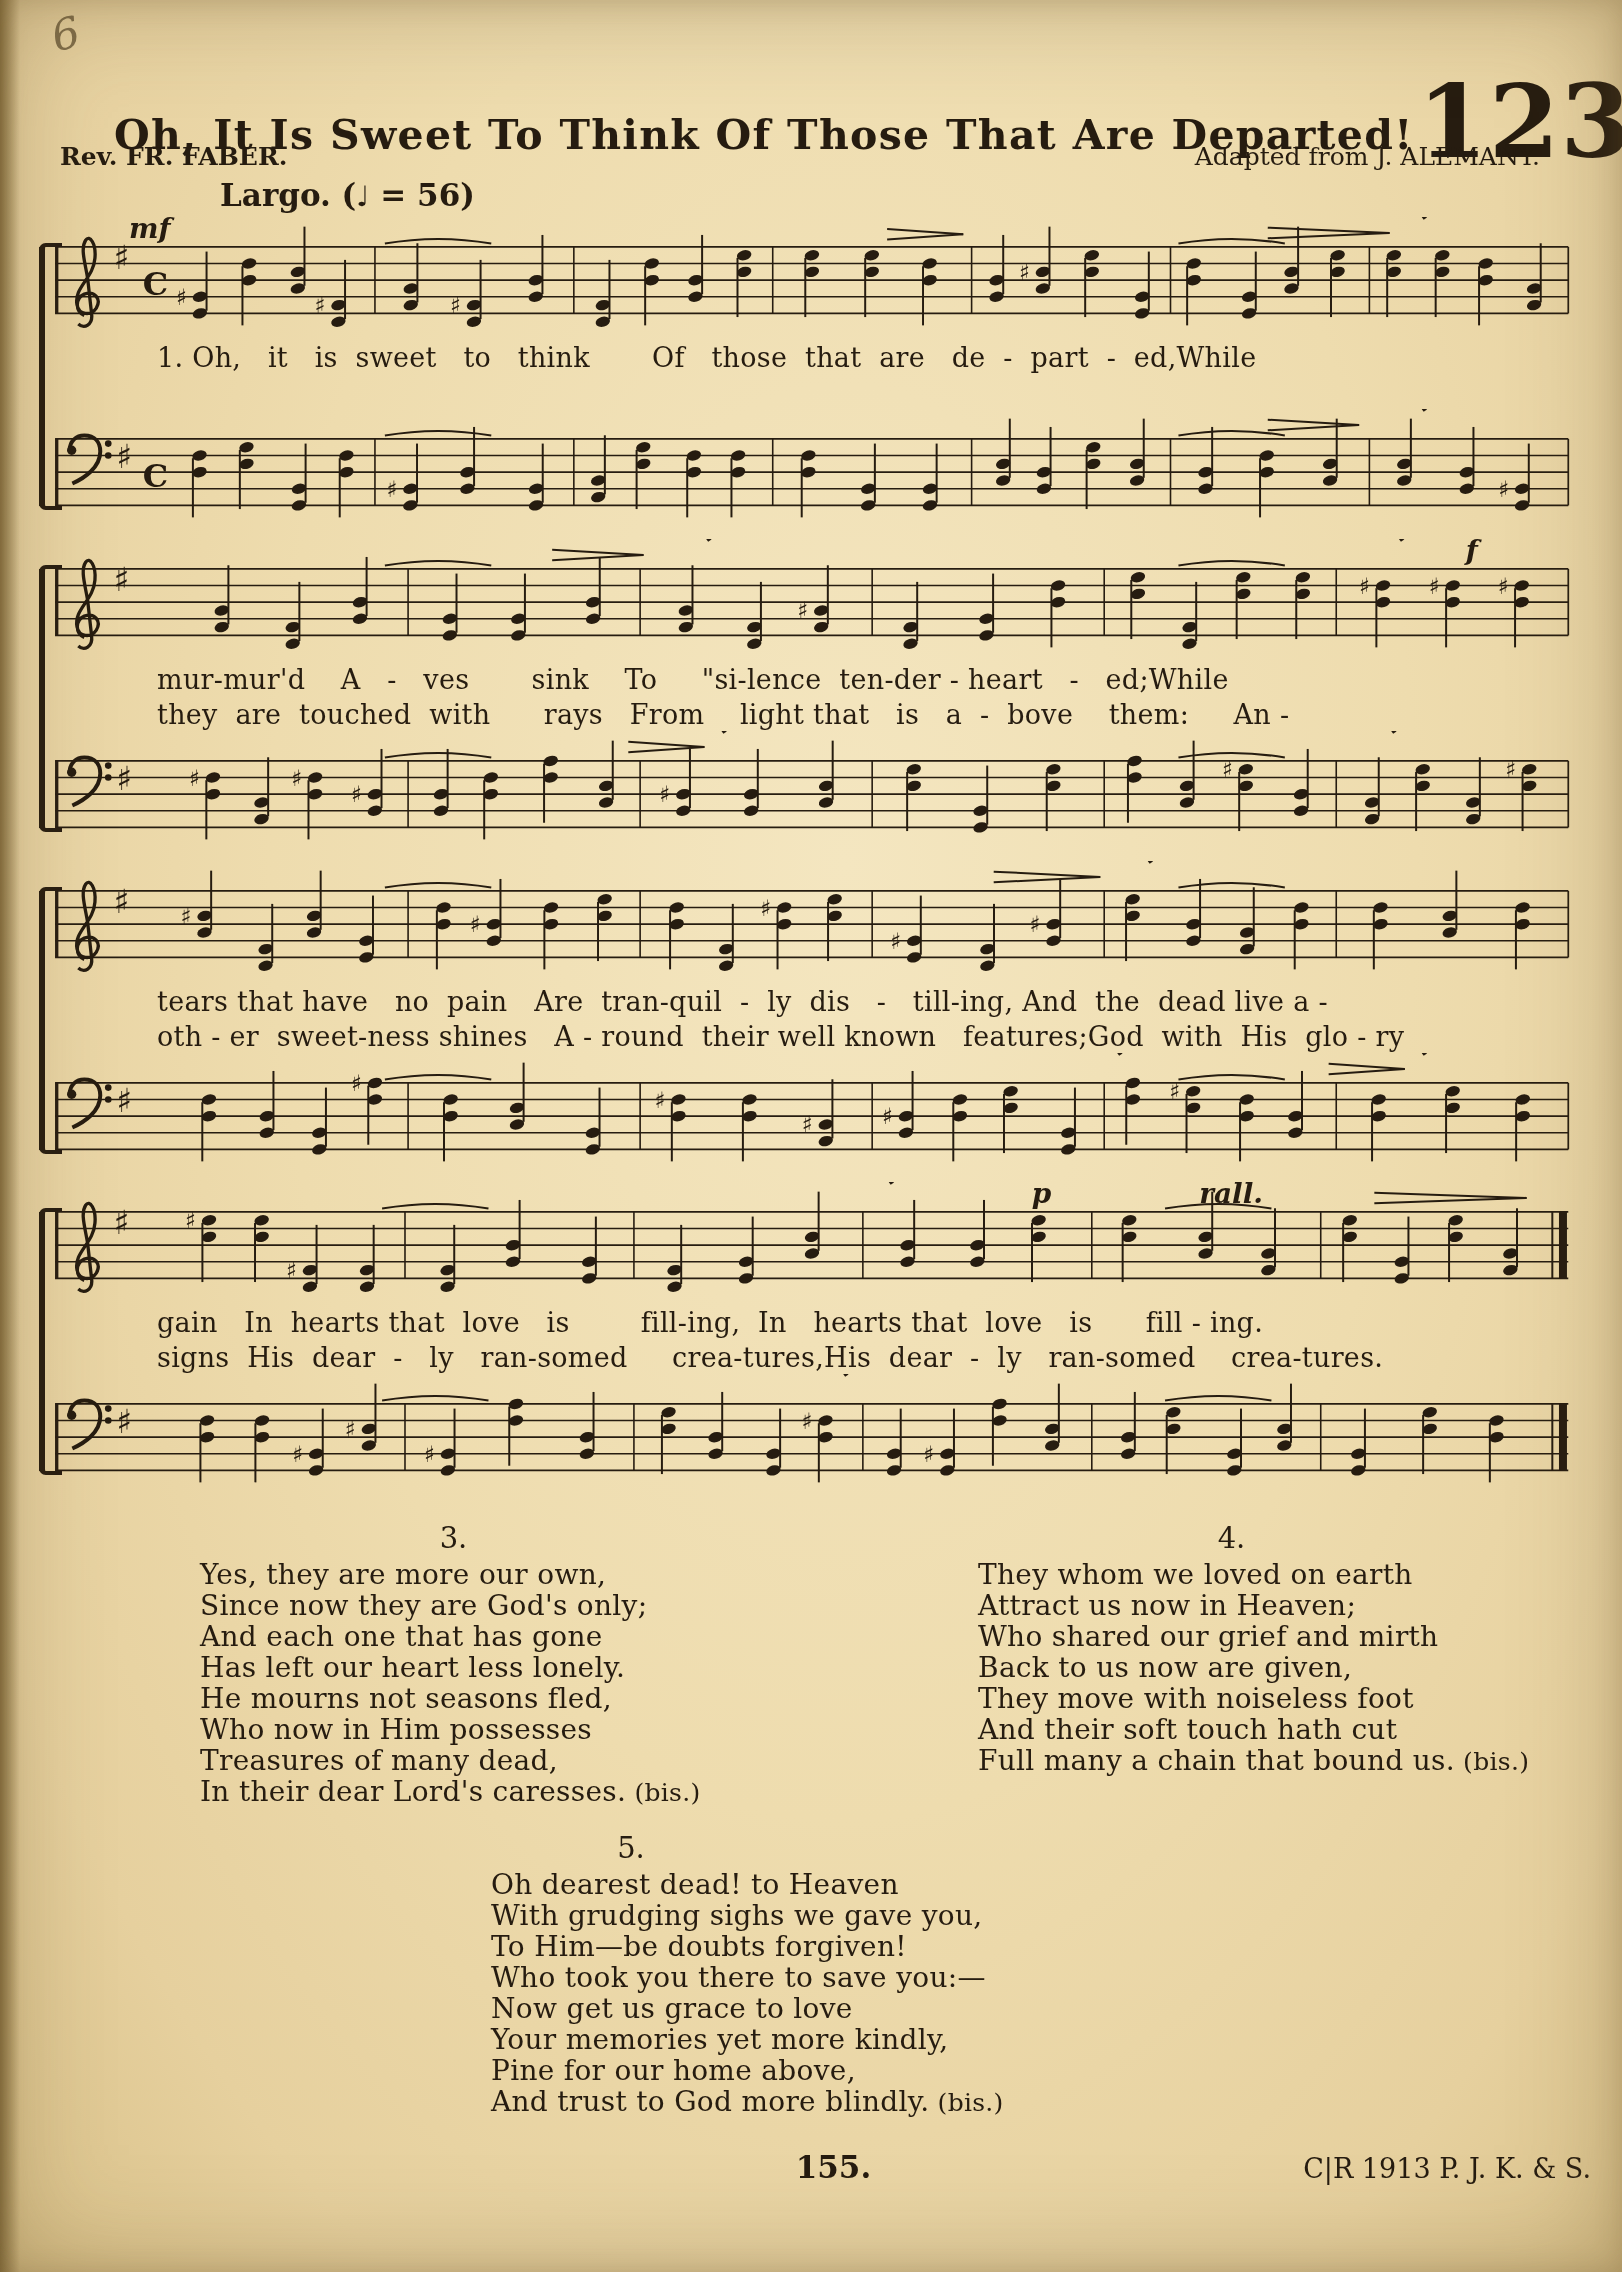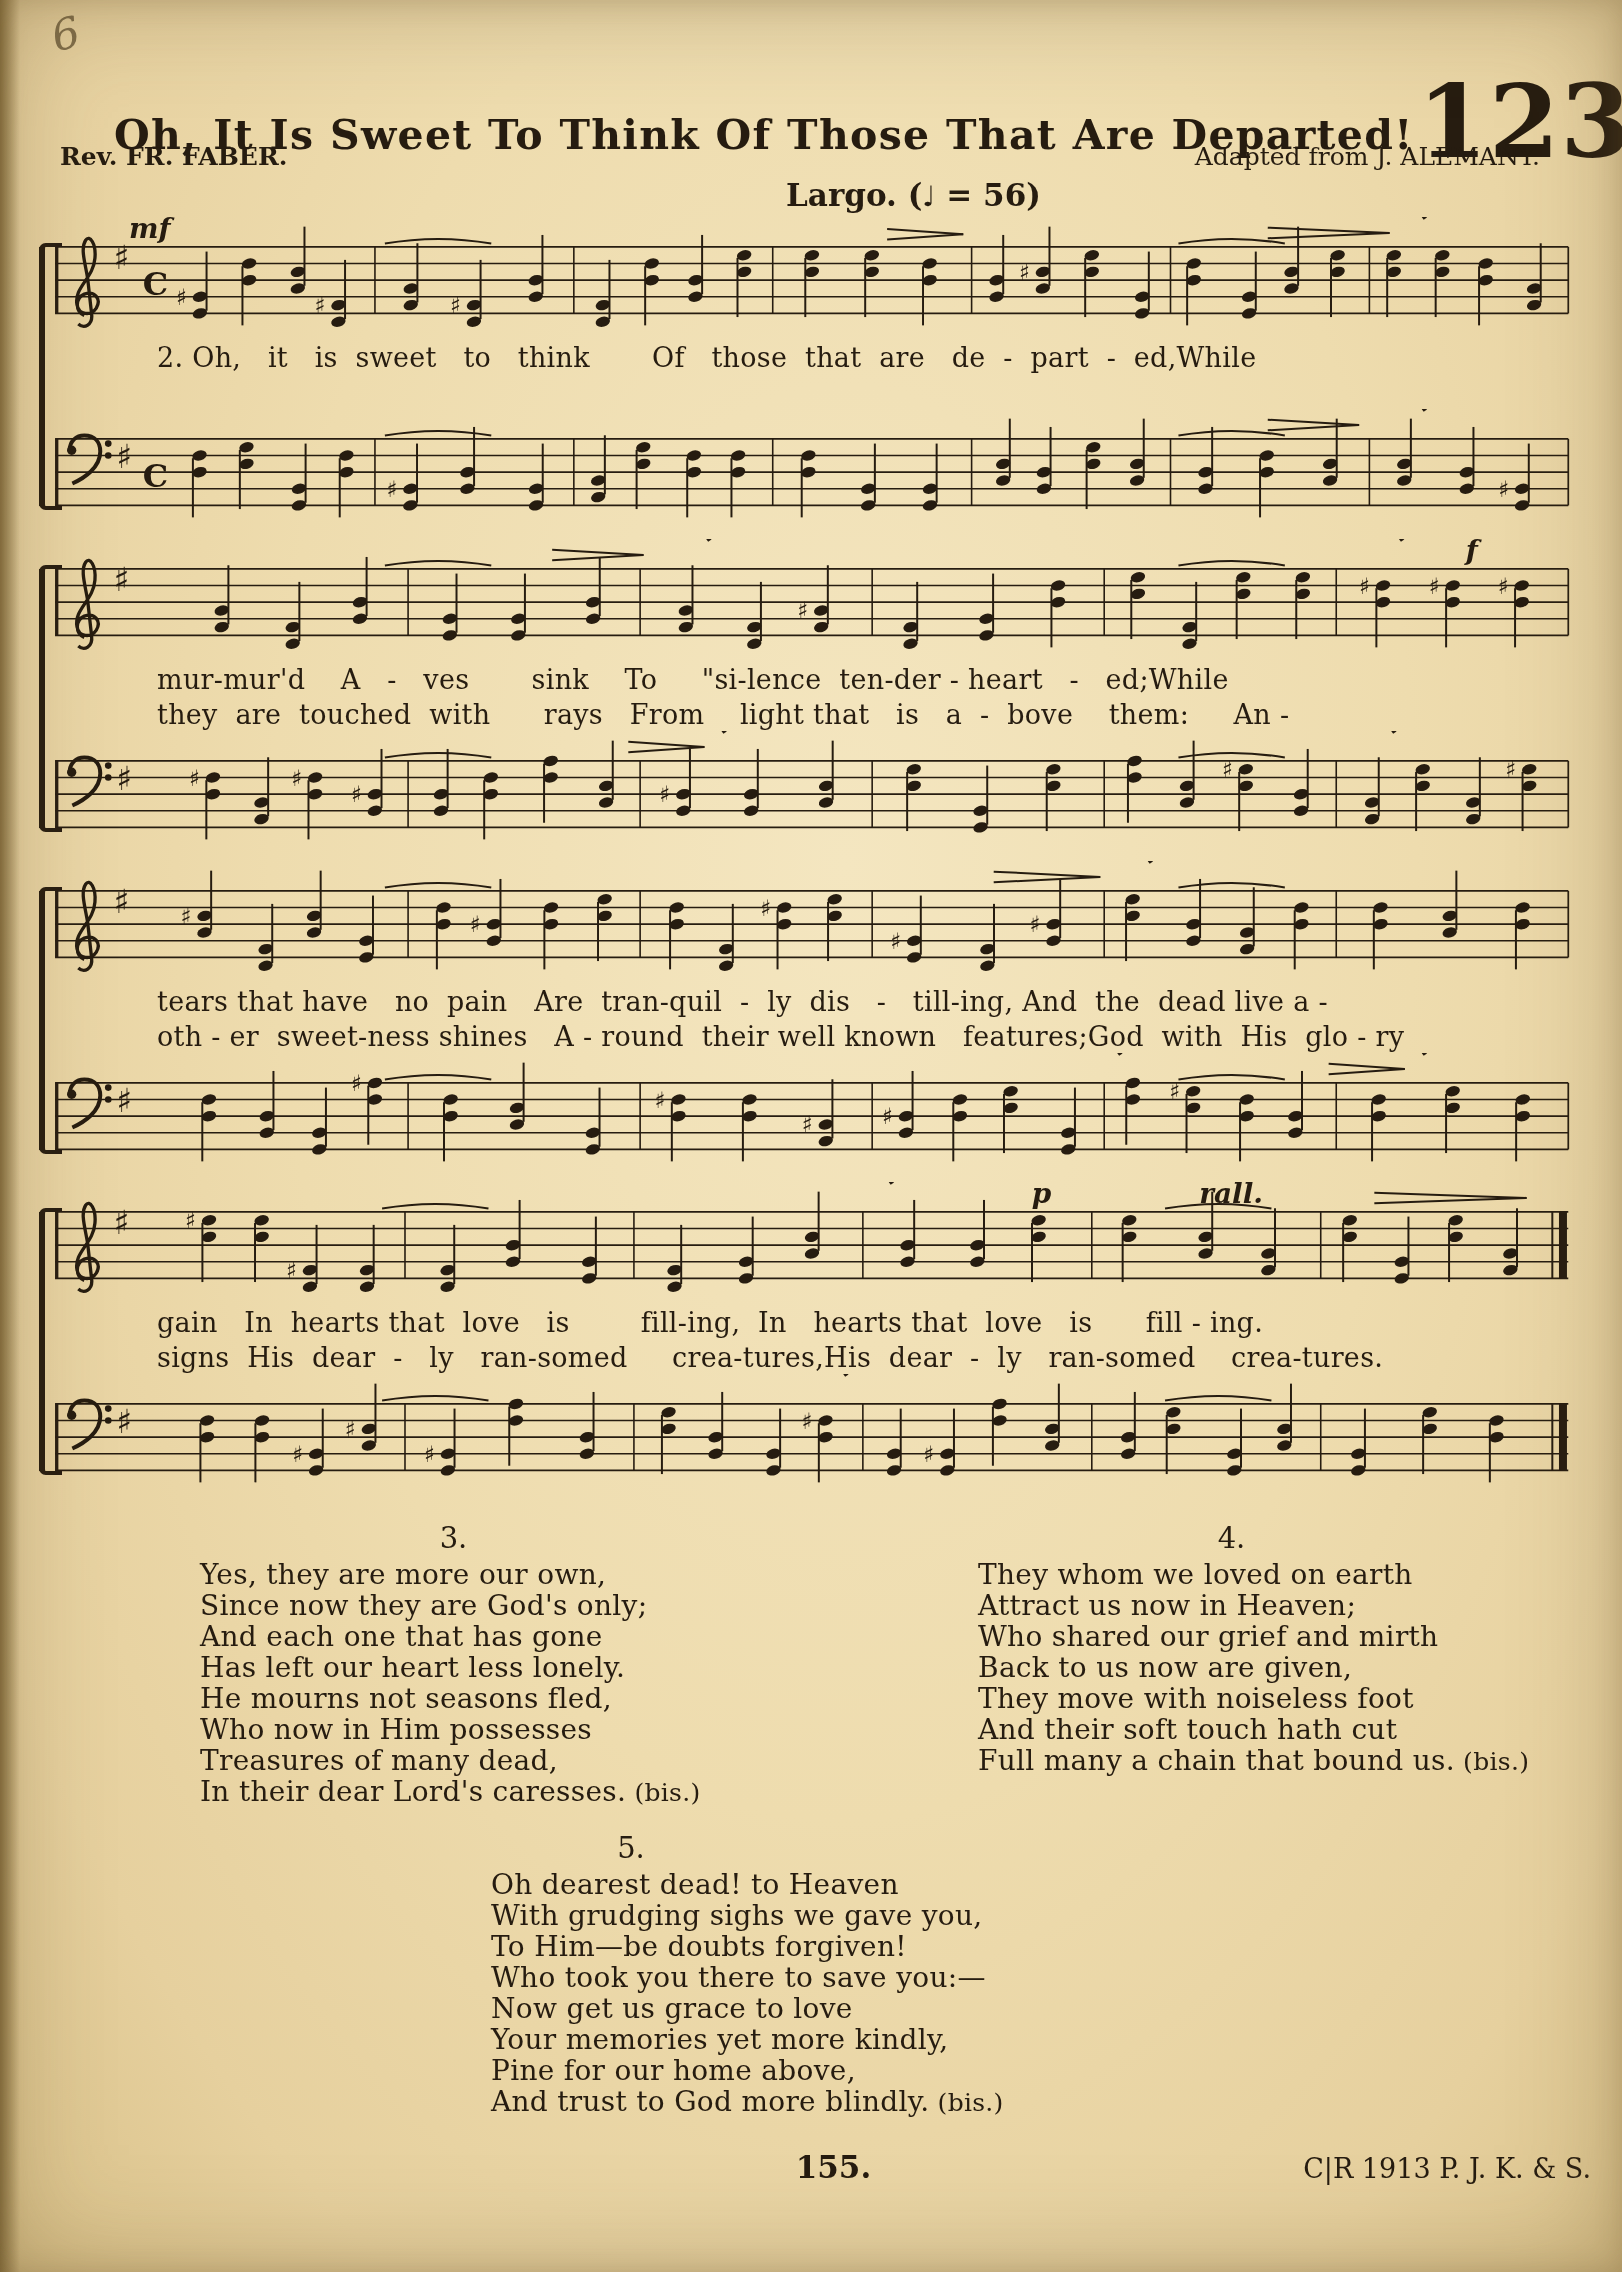--- a/index.html
+++ b/index.html
@@ -24,21 +24,21 @@
   
   .header{padding:92px 16px 0 87px;position:relative;}
   .title-row{display:flex;align-items:flex-start;}
   .title{flex:1;font-size:41px;font-weight:bold;letter-spacing:1.3px;margin:18.7px 0 0 27px;
     white-space:nowrap;}
   .hymn-no{font-size:101px;font-weight:bold;line-height:.85;margin:-13.3px 20px 0 4px;
     letter-spacing:1.3px;}
   .byline-row{display:flex;justify-content:space-between;align-items:flex-end;margin-top:-23px;}
   .author{font-size:25px;font-weight:bold;margin-left:-27px;}
   .adapted{font-size:25px;margin-right:67px;}
-  .tempo{font-size:31px;font-weight:bold;margin:6.7px 0 0 133px;text-align:center;}
+  .tempo{font-size:31px;font-weight:bold;margin:6.7px 0 0 133px;}
   .tempo .glyph{font-family:"DejaVu Sans",sans-serif;font-size:28px;}
   
   .music{margin-top:4px;}
   .system{position:relative;margin:0 0 6.7px 0;}
   .staff{display:block;margin-left:47px;}
   .bracket{position:absolute;left:39px;top:30px;height:259px;width:8px;
     border-left:6px solid #261c10;}
   .bracket::before,.bracket::after{content:"";position:absolute;left:-6px;width:17.4px;height:8px;
     border-left:6px solid #261c10;}
   .bracket::before{top:-4px;border-top:4px solid #261c10;border-top-left-radius:6.7px;}
@@ -184,21 +184,21 @@
           <path d="M504.09999999999997,40 Q584.0999999999999,26 664.0999999999999,40" stroke="#261c10" stroke-width="3" fill="none"></path>
           <path d="M1697.6799999999998,40 Q1777.6799999999998,26 1857.6799999999998,40" stroke="#261c10" stroke-width="3" fill="none"></path>
           <text x="119.08" y="32" fill="#261c10" font-family="DejaVu Serif, serif" font-size="42" font-style="italic" font-weight="bold">mf</text>
           <text x="2061" y="28" fill="#261c10" font-family="DejaVu Serif, serif" font-size="56" font-weight="bold">’</text>
           <line x1="1259.5" y1="18" x2="1374" y2="26" stroke="#261c10" stroke-width="3"></line>
           <line x1="1259.5" y1="34" x2="1374" y2="26" stroke="#261c10" stroke-width="3"></line>
           <line x1="1832" y1="16" x2="2015.2" y2="24" stroke="#261c10" stroke-width="3"></line>
           <line x1="1832" y1="32" x2="2015.2" y2="24" stroke="#261c10" stroke-width="3"></line>
         </svg>
       <div class="lyrics">
-          <div class="lyric-line">2. Oh,   it   is  sweet   to   think       Of   those  that  are   de  -  part  -  ed,While</div>
+          <div class="lyric-line">1. Oh,   it   is  sweet   to   think       Of   those  that  are   de  -  part  -  ed,While</div>
         </div>
       <svg class="staff bass" width="1528" height="123" viewBox="0 0 2290 185">
           <line x1="8" y1="45" x2="2284" y2="45" stroke="#261c10" stroke-width="2.4"></line>
           <line x1="8" y1="70" x2="2284" y2="70" stroke="#261c10" stroke-width="2.4"></line>
           <line x1="8" y1="95" x2="2284" y2="95" stroke="#261c10" stroke-width="2.4"></line>
           <line x1="8" y1="120" x2="2284" y2="120" stroke="#261c10" stroke-width="2.4"></line>
           <line x1="8" y1="145" x2="2284" y2="145" stroke="#261c10" stroke-width="2.4"></line>
           <rect x="8" y="45" width="5" height="100" fill="#261c10"></rect>
           <path d="M30,62 C30,48 40,40 52,40 C68,40 76,50 76,64 C76,88 52,104 34,112" stroke="#261c10" stroke-width="6" fill="none"></path>
           <circle cx="33" cy="62" r="7" fill="#261c10"></circle>

